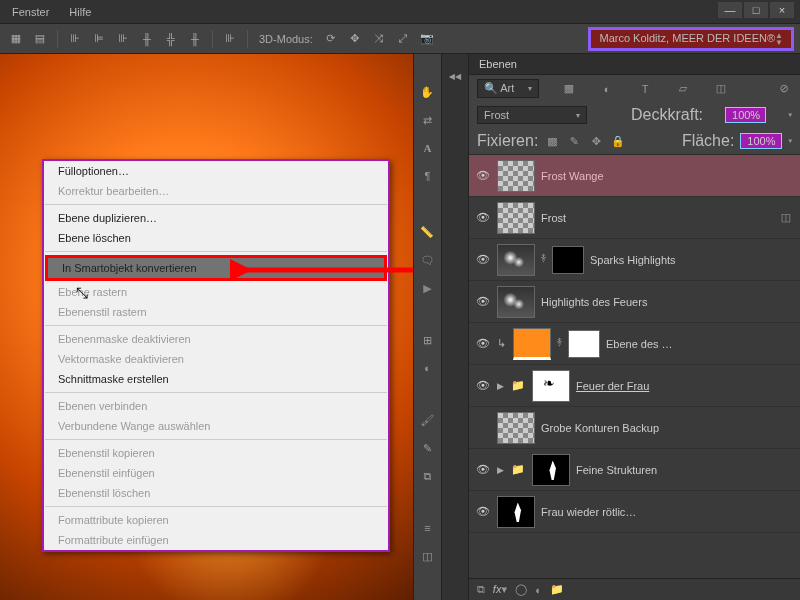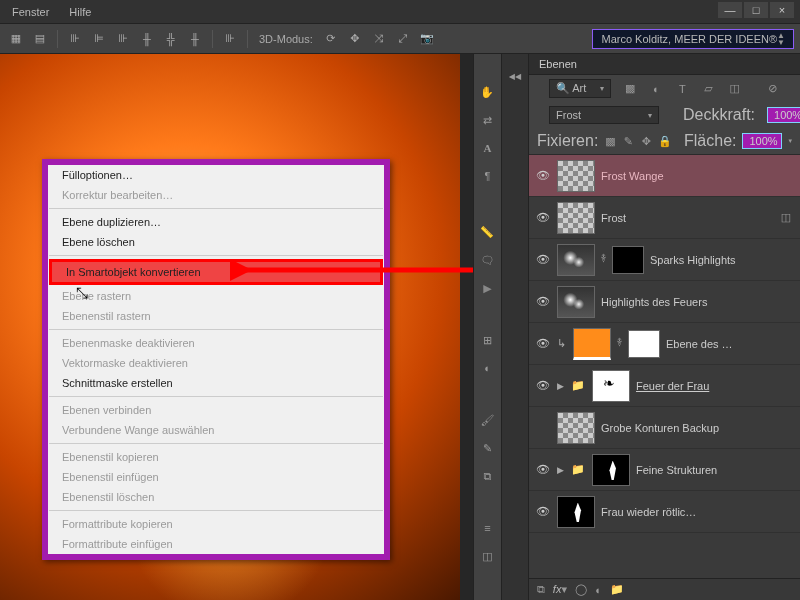--- a/index.html
+++ b/index.html
@@ -3,41 +3,41 @@
 <meta charset="utf-8">
 <style>
 *{margin:0;padding:0;box-sizing:border-box;font-family:"Segoe UI",Tahoma,sans-serif;font-size:11px;color:#b8b8b8;user-select:none}
 body{background:#323232;width:800px;height:600px;overflow:hidden;position:relative}
 .menubar{height:24px;background:#323232;display:flex;align-items:center;padding:0 2px;border-bottom:1px solid #222}
 .menubar span{padding:4px 10px;cursor:pointer}
 .toolbar{height:30px;background:#424242;border-bottom:1px solid #222;display:flex;align-items:center;padding:0 6px;gap:4px}
 .tb-icon{width:20px;height:20px;display:flex;align-items:center;justify-content:center;color:#aaa;cursor:pointer}
 .tb-sep{width:1px;height:18px;background:#555;margin:0 3px}
 .tb-label{color:#aaa;margin:16px 4px}
-.user-box{margin-left:auto;background:#0f172a;border:1px solid #8b5cf6;padding:2px 8px;min-width:200px;display:flex;align-items:center;justify-content:space-between}
+.user-box{margin-left:auto;background:#7f1d1d;border:3px solid #8b5cf6;padding:2px 8px;min-width:200px;display:flex;align-items:flex-start;justify-content:space-between}
 .user-box .arrows{font-size:8px;line-height:7px;color:#999}
 .workspace{display:flex;height:calc(100% - 54px)}
 .canvas-area{flex:1;position:relative;background:#262626;overflow:hidden}
 .canvas-img{position:absolute;left:0;top:0;width:460px;height:546px;background:radial-gradient(circle at 40% 40%,#ffb455 0%,#ff7a1a 30%,#c84500 60%,#4a1800 100%)}
 .canvas-img::before{content:"";position:absolute;inset:0;background:radial-gradient(circle at 30% 70%,rgba(255,216,130,.8) 0,transparent 15%),radial-gradient(circle at 70% 30%,rgba(255,200,90,.7) 0,transparent 12%),radial-gradient(circle at 50% 85%,rgba(255,180,60,.6) 0,transparent 20%)}
-.context-menu{position:absolute;left:42px;top:105px;width:348px;background:#f0f0f0;border:6px solid #a21caf;box-shadow:2px 2px 6px rgba(0,0,0,.5);z-index:10}
+.context-menu{position:absolute;left:42px;top:105px;width:348px;background:#f0f0f0;border:2px solid #a21caf;box-shadow:2px 2px 6px rgba(0,0,0,.5);z-index:10}
 .context-menu .mi{padding:4px 14px;color:#222;cursor:pointer}
 .context-menu .mi.disabled{color:#9a9a9a;cursor:default}
 .context-menu .sep{height:1px;background:#ccc;margin:3px 1px}
 .context-menu .highlight-box{border:3px solid #ff0000;position:relative;margin:1px}
-.context-menu .highlight-box .mi{background:#ef4444}
+.context-menu .highlight-box .mi{background:#737373}
 .cursor{position:absolute;left:76px;top:230px;z-index:12;font-size:15px;color:#000}
 .red-arrow{position:absolute;left:230px;top:205px;z-index:11}
 .tool-strip{width:28px;background:#424242;border-left:1px solid #222;display:flex;flex-direction:column;align-items:center;padding-top:28px;gap:8px}
 .tool-strip .t{width:20px;height:20px;display:flex;align-items:center;justify-content:center;color:#999;cursor:pointer}
 .dock-strip{width:27px;background:#323232;display:flex;flex-direction:column;align-items:center;padding-top:12px;gap:14px;border-left:1px solid #222}
 .dock-strip .d{width:22px;height:20px;display:flex;align-items:center;justify-content:center;color:#999;cursor:pointer}
-.panel{width:272px;background:#424242;border-left:1px solid #222;display:flex;flex-direction:column}
+.panel{width:332px;background:#424242;border-left:1px solid #222;display:flex;flex-direction:column}
 .panel-tab{background:#2e2e2e;padding:4px 10px;border-bottom:1px solid #222;color:#ccc}
-.panel-row{display:flex;align-items:center;padding:4px 20px;gap:12px;background:#424242}
+.panel-row{display:flex;align-items:center;padding:4px 8px;gap:22px;background:#424242}
 .select{background:#333;border:1px solid #222;padding:2px 6px;min-width:70px;display:flex;align-items:center;justify-content:space-between;color:#ccc}
 .select .tri{font-size:8px;color:#999}
 .mini-icon{width:16px;height:16px;display:flex;align-items:center;justify-content:center;color:#999;cursor:pointer}
 .label-s{color:#bbb;font-size:16px}
 .val-box{background:#a21caf;border:1px solid #7dd3fc;padding:1px 6px;min-width:40px;color:#ccc;text-align:center}
 .lock-row{padding:4px 8px;display:flex;align-items:center;gap:6px;border-bottom:1px solid #2a2a2a}
 .layers{flex:1;overflow-y:auto;background:#3a3a3a}
 .layer{display:flex;align-items:center;padding:3px 6px;border-bottom:1px solid #303030;gap:6px;min-height:42px}
 .layer.selected{background:#7b4a55}
 .layer.selected .ln{color:#e8b6c0}

